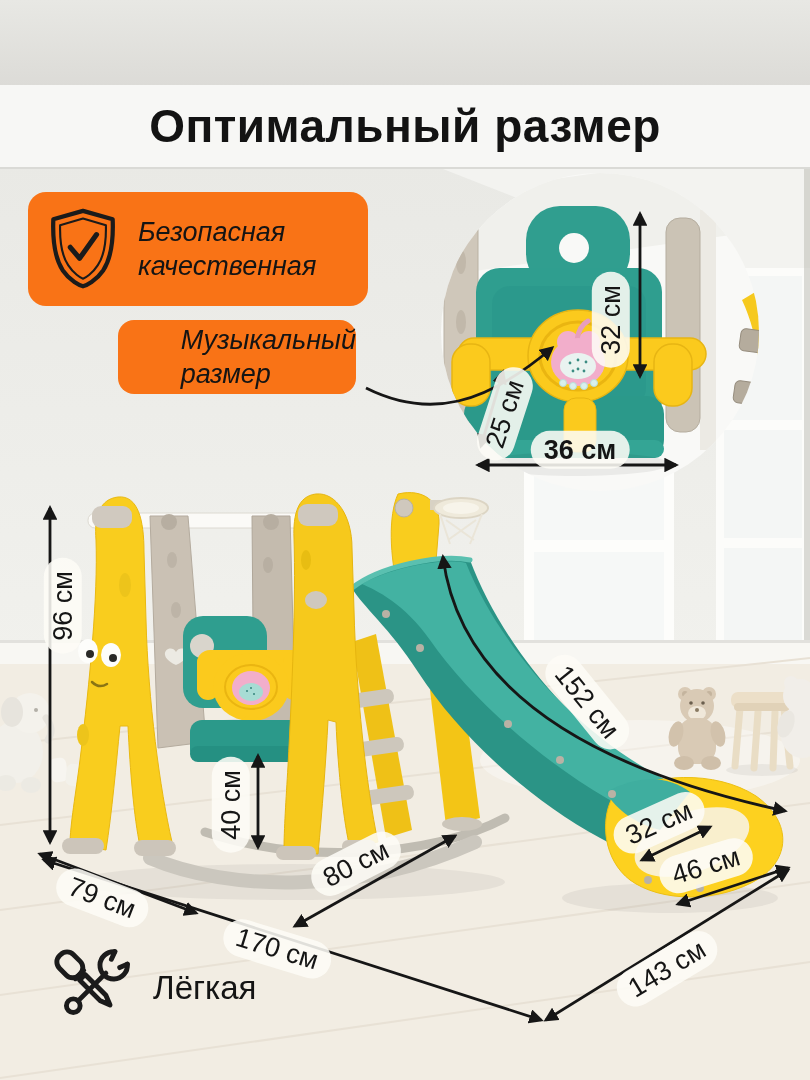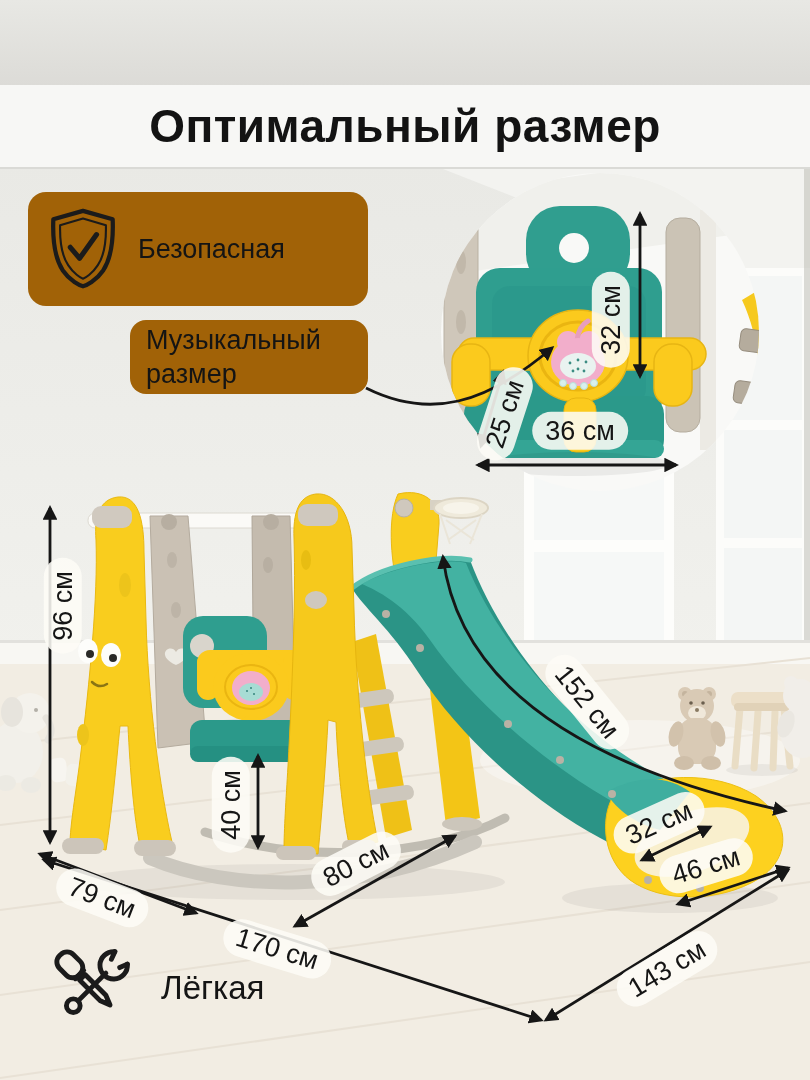--- a/index.html
+++ b/index.html
@@ -4,39 +4,39 @@
 <style>
   html,body{margin:0;padding:0;background:#ffffff;}
   .canvas{position:relative;width:810px;height:1080px;overflow:hidden;
           font-family:"Liberation Sans","DejaVu Sans",sans-serif;color:#1a1a1a;}
   .ceiling{position:absolute;left:0;top:0;width:810px;height:85px;
            background:linear-gradient(#e8e8e4,#dcdbd7);}
   .title-band{position:absolute;left:0;top:85px;width:810px;height:82px;background:#f7f7f5;
               border-bottom:2px solid #dadad6;display:flex;align-items:center;justify-content:center;z-index:2;}
   .title-band h1{margin:0;font-size:46px;font-weight:700;letter-spacing:.5px;color:#131313;}
   .scene{position:absolute;left:0;top:0;width:810px;height:1080px;z-index:1;}
-  .badge{position:absolute;background:#a16207;border-radius:18px;z-index:3;display:flex;align-items:center;}
+  .badge{position:absolute;background:#f97316;border-radius:18px;z-index:3;display:flex;align-items:center;font-style:italic;}
   .safety-badge{left:28px;top:192px;width:340px;height:114px;gap:16px;padding-left:16px;box-sizing:border-box;}
-  .music-badge{left:130px;top:320px;width:238px;height:74px;border-radius:16px;padding-left:16px;box-sizing:border-box;}
+  .music-badge{left:118px;top:320px;width:238px;height:74px;border-radius:16px;padding-left:16px;box-sizing:border-box;justify-content:flex-end;}
   .badge-text{font-size:27px;line-height:34px;color:#141414;}
   .pill{position:absolute;z-index:3;background:rgba(253,252,246,.88);border-radius:60px;
         padding:3px 13px;font-size:27px;line-height:1.2;color:#151515;white-space:nowrap;}
   .p-frame-height{left:63px;top:606px;transform:translate(-50%,-50%) rotate(-90deg);}
   .p-seat-height{left:231px;top:805px;transform:translate(-50%,-50%) rotate(-90deg);}
   .p-frame-depth{left:102px;top:898px;transform:translate(-50%,-50%) rotate(21deg);}
   .p-swing-length{left:356px;top:864px;transform:translate(-50%,-50%) rotate(-27deg);}
   .p-total-length{left:277px;top:949px;transform:translate(-50%,-50%) rotate(17deg);}
   .p-slide-length{left:587px;top:702px;transform:translate(-50%,-50%) rotate(51deg);}
   .p-slide-inner{left:659px;top:823px;transform:translate(-50%,-50%) rotate(-24deg);}
   .p-slide-outer{left:706px;top:866px;transform:translate(-50%,-50%) rotate(-17deg);}
   .p-footprint{left:667px;top:969px;transform:translate(-50%,-50%) rotate(-31deg);}
   .p-inset-back{left:611px;top:320px;transform:translate(-50%,-50%) rotate(-90deg);}
   .p-inset-depth{left:505px;top:414px;transform:translate(-50%,-50%) rotate(-72deg);}
-  .p-inset-width{left:580px;top:431px;transform:translate(-50%,-50%);}
-  .assembly{position:absolute;left:43px;top:938px;z-index:3;display:flex;align-items:center;gap:20px;}
+  .p-inset-width{left:580px;top:450px;transform:translate(-50%,-50%);font-weight:bold;}
+  .assembly{position:absolute;left:43px;top:938px;z-index:3;display:flex;align-items:center;gap:12px;}
   .assembly-text{font-size:33px;line-height:43px;color:#141414;}
 </style>
 </head>
 <body>
 
 <div class="canvas">
 
   <div class="ceiling"></div>
   <div class="title-band">
     <h1>Оптимальный размер</h1>
@@ -281,20 +281,21 @@
   </svg>
 
   <div class="badge safety-badge">
     <svg width="78" height="88" viewBox="0 0 92 100">
       <path d="M46,5 L81,15 C82,40 79,61 70,75 C61,88 50,93 46,94 C42,93 31,88 22,75 C13,61 10,40 11,15 Z" fill="none" stroke="#1b1b1b" stroke-width="5" stroke-linejoin="round"></path>
       <path d="M46,14 L73,22 C73.5,42 71,58 63.5,69 C57,79 49,84 46,85 C43,84 35,79 28.5,69 C21,58 18.5,42 19,22 Z" fill="none" stroke="#1b1b1b" stroke-width="2.5" stroke-linejoin="round"></path>
       <path d="M31,48 L42,61 L62,33" fill="none" stroke="#1b1b1b" stroke-width="6" stroke-linecap="round" stroke-linejoin="round"></path>
     </svg>
     <div class="badge-text">
       <div>Безопасная</div>
+      <div>качественная</div>
     </div>
   </div>
 
   <div class="badge music-badge">
     <div class="badge-text">
       <div>Музыкальный</div>
       <div>размер</div>
     </div>
   </div>
 

